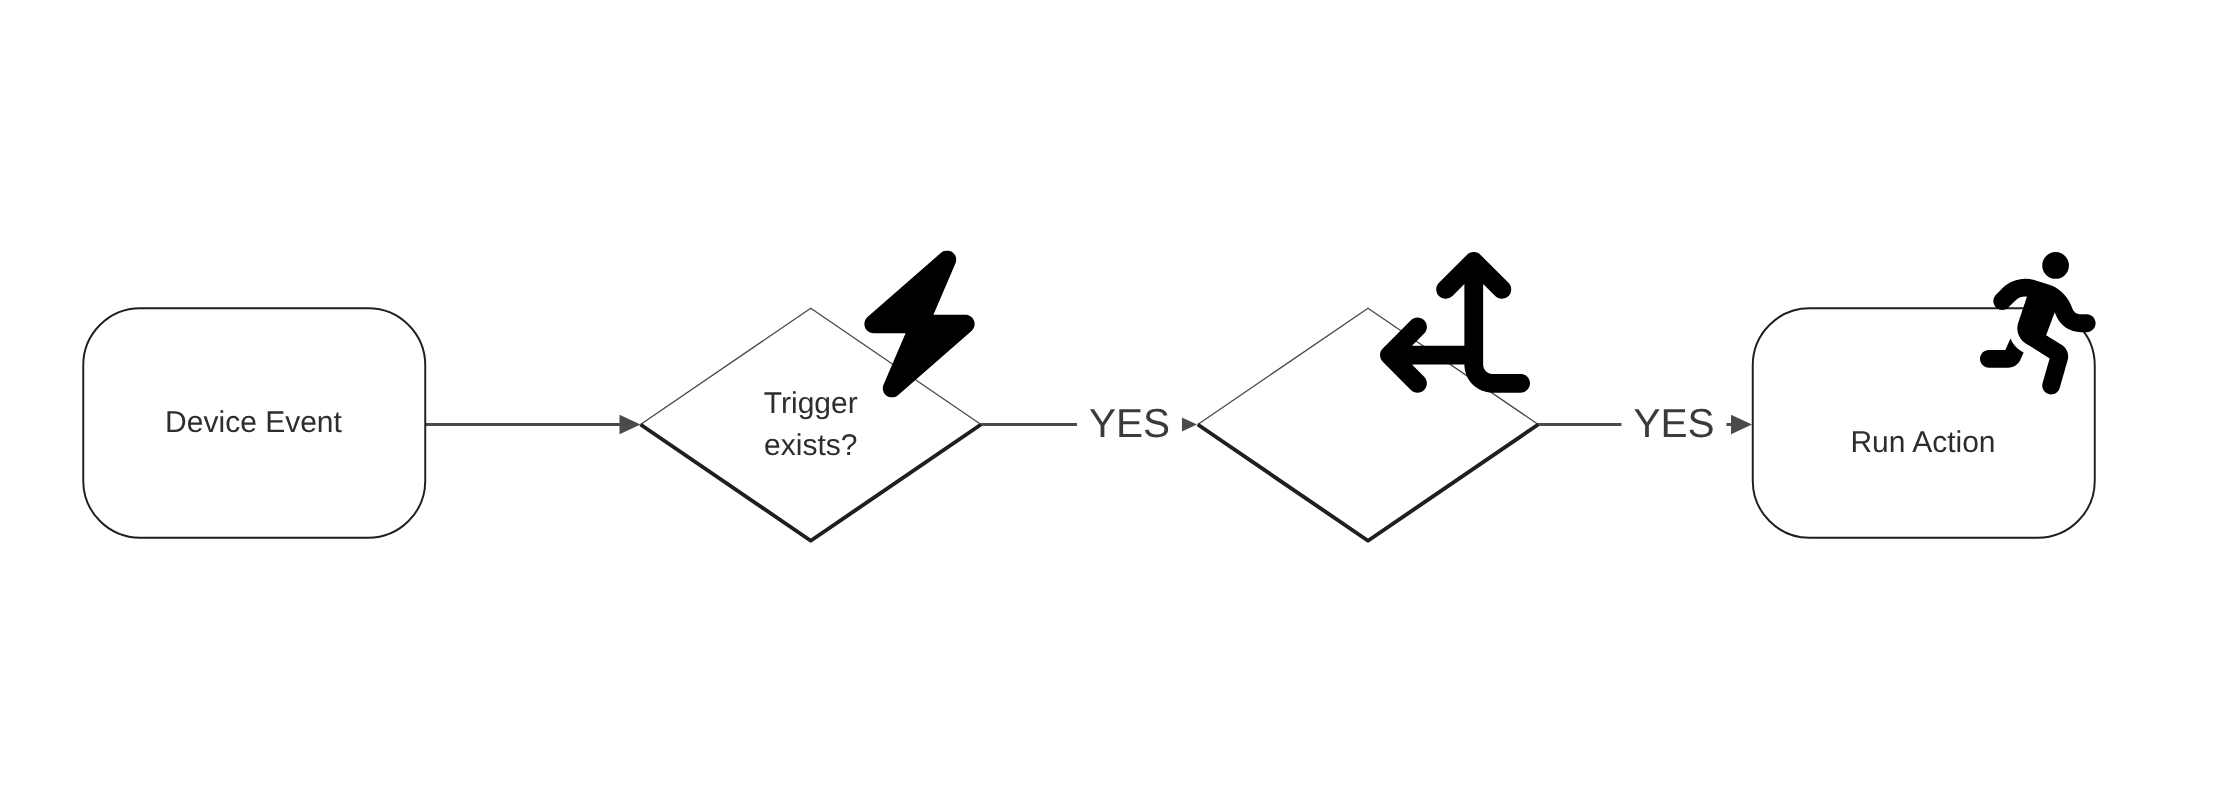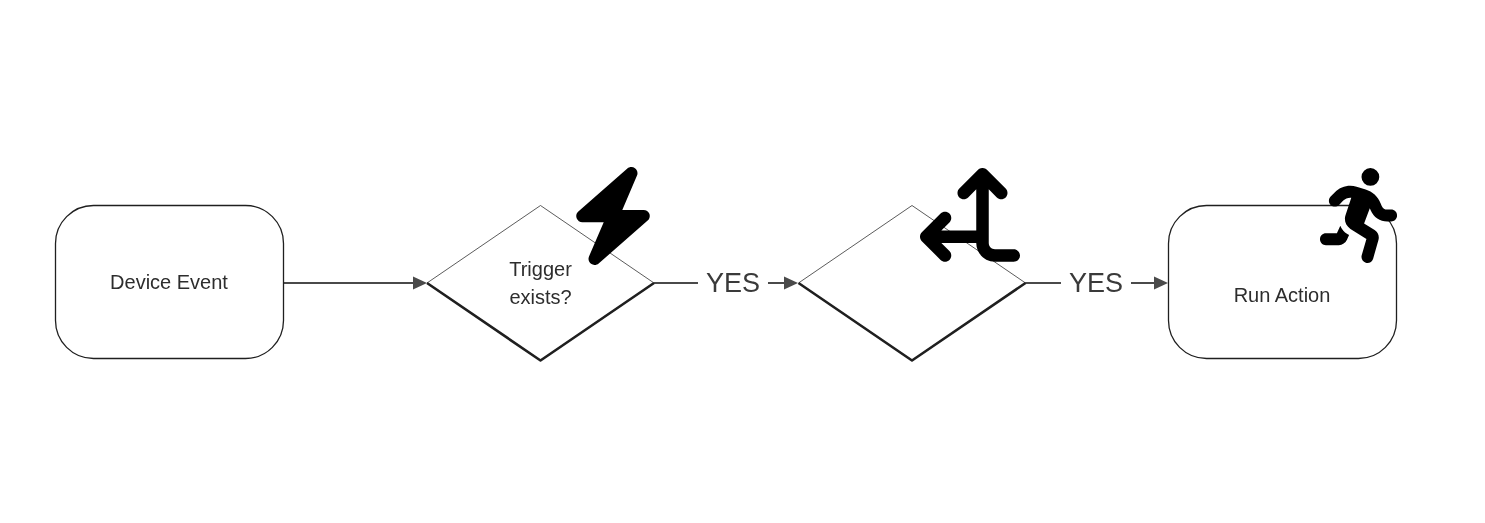--- a/index.html
+++ b/index.html
@@ -37,20 +37,21 @@
   }
   .yes-label {
     position: absolute;
     transform: translate(-50%, -50%);
     background: var(--background, #ffffff);
     color: var(--yes-label, #3a3a3a);
     font-size: 27px;
     line-height: 27px;
     padding: 0 8px;
     white-space: nowrap;
+    margin-left: 20px;
   }
 </style>
 </head>
 <body>
 
 <div class="canvas">
 
   <svg class="layer" width="1485" height="523" viewBox="0 0 1485 523">
 
     <g>

